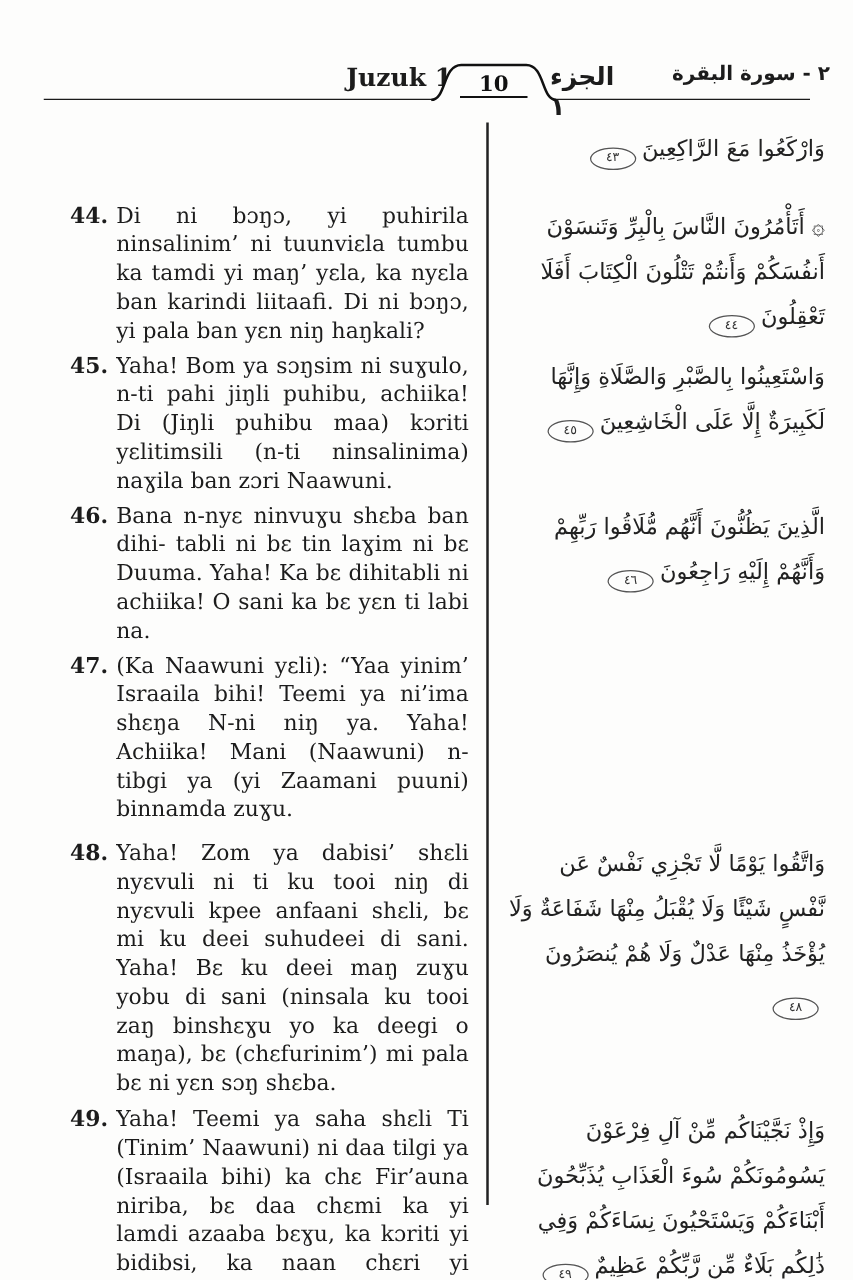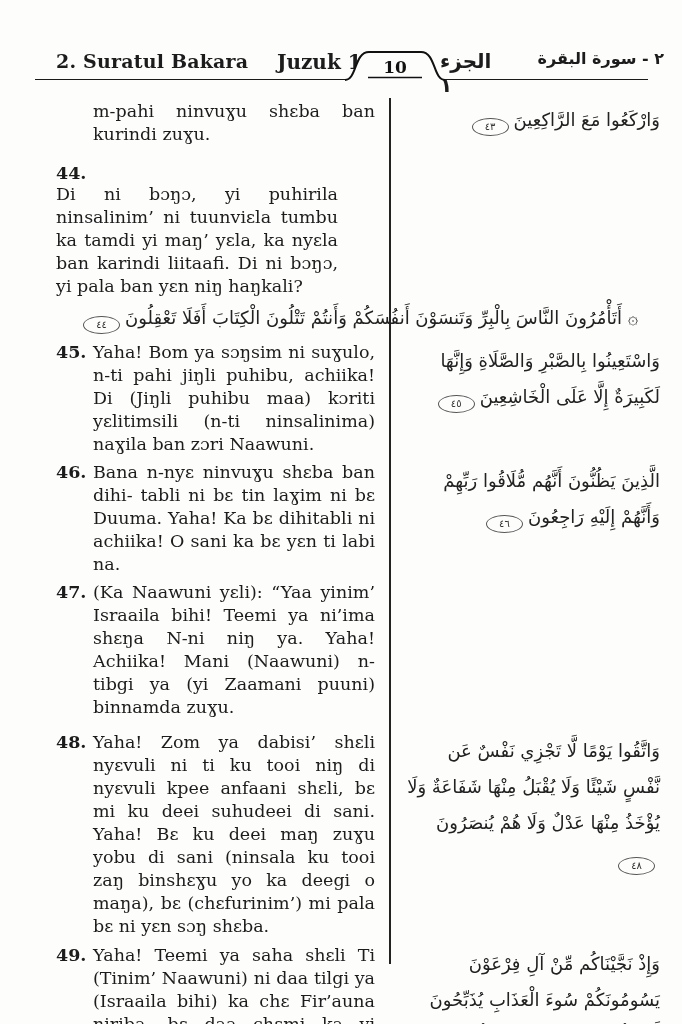--- a/index.html
+++ b/index.html
@@ -64,50 +64,48 @@
   }
   .ayah-mark {
     display: inline-block; width: 37px; height: 18px;
     border: 1.2px solid #555; border-radius: 50%;
     font-size: 10px; line-height: 16px; text-align: center;
     vertical-align: -4px; margin: 0 5px; color: #333;
     box-shadow: 0 0 0 1px #fff inset;
   }
   
   .r0 { min-height: 46px;  margin-bottom: 16px; }
-  .r1 { min-height: 115px; margin-bottom: 5px; flex-direction: column; }
+  .r1 { min-height: 115px; margin-bottom: 5px; }
   .r2 { min-height: 115px; margin-bottom: 5px; }
   .r3 { min-height: 115px; margin-bottom: 5px; }
   .r4 { min-height: 115px; margin-bottom: 12px; }
   .r5 { min-height: 184px; margin-bottom: 6px; }
   .r6 { min-height: 138px; }
 </style>
 </head>
 <body>
 
 <div class="header">
-  <div class="hdr-title">2. Suratul Bakara</div>
   <div class="hdr-juzuk">Juzuk 1</div>
   <div class="hdr-juz-ar">الجزء ١</div>
   <div class="hdr-surah-ar">٢ - سورة البقرة</div>
   <div class="hdr-rule"></div>
   <svg class="page-tab" viewBox="0 0 104 32">
     <path d="M2,31 C14,31 11,3 26,3 L78,3 C93,3 90,31 102,31 Z" fill="#fdfdfc" stroke="none"></path>
     <path d="M2,31 C14,31 11,3 26,3 L78,3 C93,3 90,31 102,31" fill="none" stroke="#111" stroke-width="2"></path>
     <line x1="25" y1="28.5" x2="79" y2="28.5" stroke="#111" stroke-width="1.6"></line>
     <text x="52" y="24" text-anchor="middle">10</text>
   </svg>
 </div>
 
 <div class="main">
   <div class="col-divider"></div>
 
   <div class="verse-row r0">
     <div class="verse-num"></div>
-    <div class="verse-text">m-pahi ninvuɣu shɛba ban kurindi zuɣu.</div>
     <div class="verse-arabic"><span>وَارْكَعُوا مَعَ الرَّاكِعِينَ</span><span class="ayah-mark">٤٣</span></div>
   </div>
 
   <div class="verse-row r1">
     <div class="verse-num">44.</div>
     <div class="verse-text">Di ni bɔŋɔ, yi puhirila ninsalinim’ ni tuunviɛla tumbu ka tamdi yi maŋ’ yɛla, ka nyɛla ban karindi liitaafi. Di ni bɔŋɔ, yi pala ban yɛn niŋ haŋkali?</div>
     <div class="verse-arabic"><span>۞ أَتَأْمُرُونَ النَّاسَ بِالْبِرِّ وَتَنسَوْنَ أَنفُسَكُمْ وَأَنتُمْ تَتْلُونَ الْكِتَابَ أَفَلَا تَعْقِلُونَ</span><span class="ayah-mark">٤٤</span></div>
   </div>
 
   <div class="verse-row r2">

